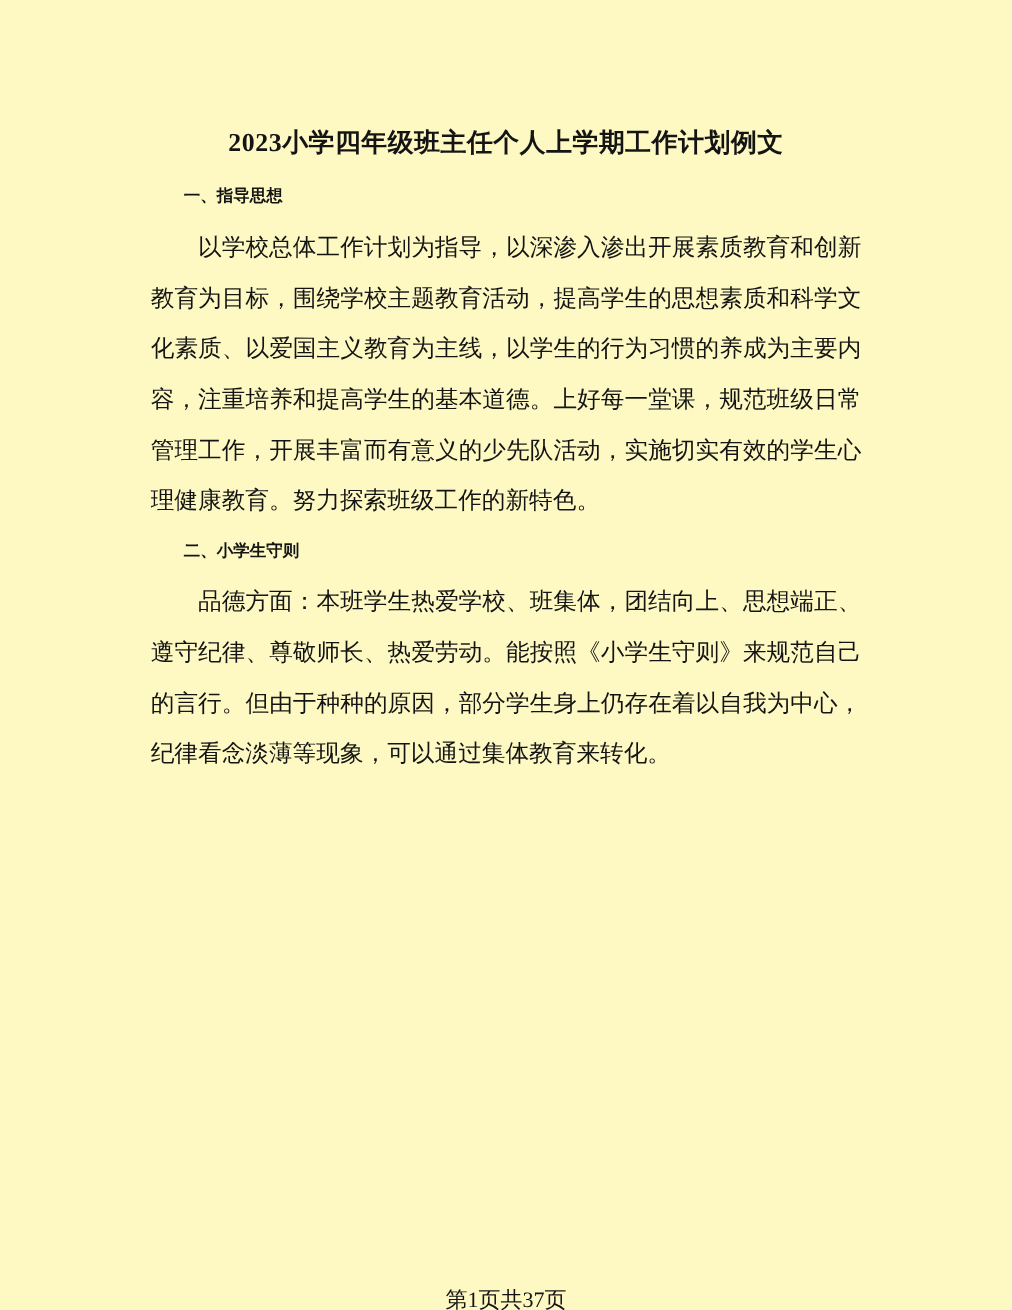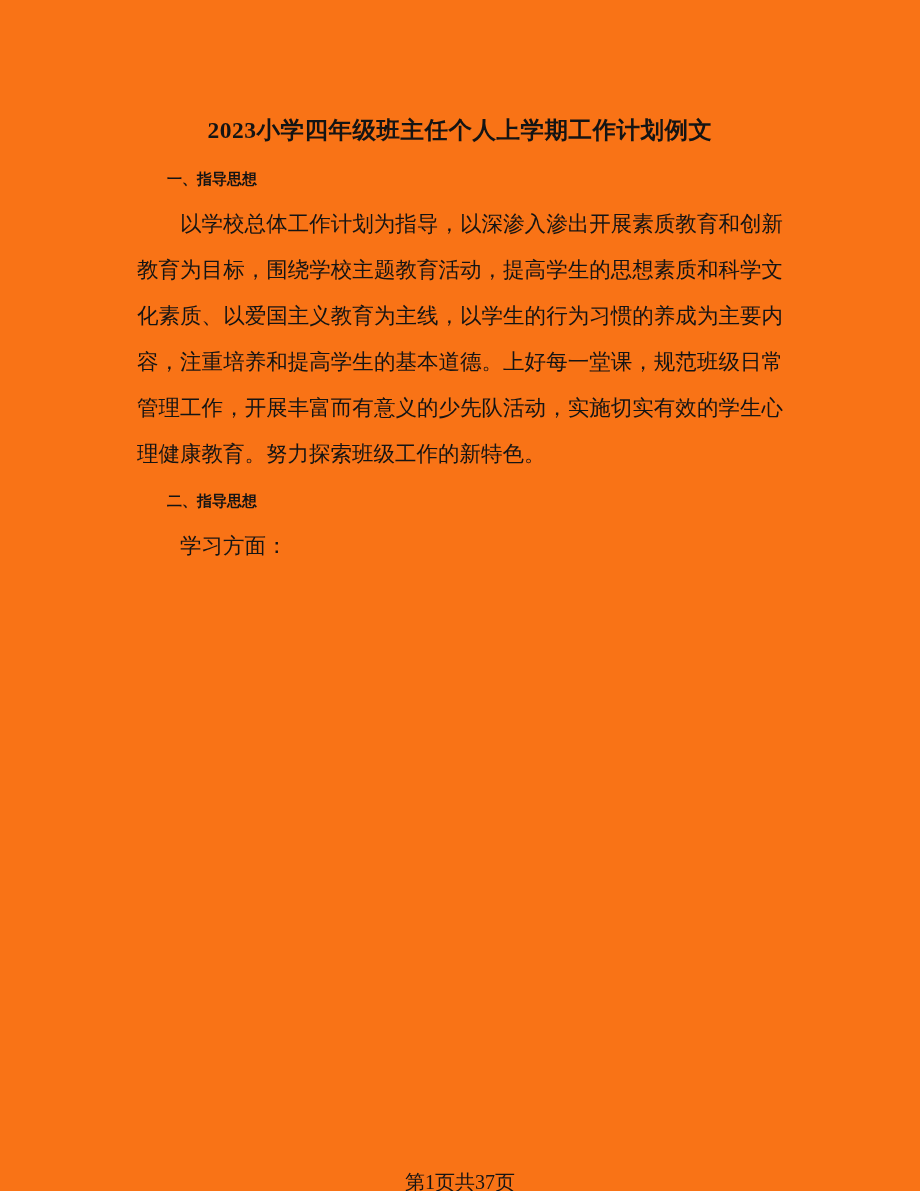--- a/index.html
+++ b/index.html
@@ -4,21 +4,21 @@
 <style>
   html, body {
     margin: 0;
     padding: 0;
     background: #ffffff;
   }
   .page {
     position: relative;
     width: 920px;
     height: 1191px;
-    background: #f97316;
+    background: #fef9c3;
     overflow: hidden;
     font-family: "Liberation Serif", "DejaVu Serif", serif;
     color: #141414;
   }
   .doc-title {
     margin: 104px 0 0 0;
     padding: 0;
     font-size: 23.5px;
     font-weight: bold;
     line-height: 52px;
@@ -38,21 +38,20 @@
     padding: 0;
     font-size: 15px;
     font-weight: bold;
     line-height: 46px;
     text-indent: 2em;
   }
   .doc-body p {
     margin: 0;
     padding: 0;
     text-indent: 2em;
-    font-family: Liberation Mono, monospace;
   }
   .page-footer {
     position: absolute;
     top: 1159px;
     left: 0;
     width: 100%;
     text-align: center;
     font-size: 20px;
     line-height: 46px;
     color: #141414;
@@ -64,24 +63,24 @@
 <div class="page">
 
   <h1 class="doc-title">2023小学四年级班主任个人上学期工作计划例文</h1>
 
   <div class="doc-body">
 
     <h2>一、指导思想</h2>
 
     <p>以学校总体工作计划为指导，以深渗入渗出开展素质教育和创新教育为目标，围绕学校主题教育活动，提高学生的思想素质和科学文化素质、以爱国主义教育为主线，以学生的行为习惯的养成为主要内容，注重培养和提高学生的基本道德。上好每一堂课，规范班级日常管理工作，开展丰富而有意义的少先队活动，实施切实有效的学生心理健康教育。努力探索班级工作的新特色。</p>
 
-    <h2>二、指导思想</h2>
+    <h2>二、小学生守则</h2>
 
 
+    <p>品德方面：本班学生热爱学校、班集体，团结向上、思想端正、遵守纪律、尊敬师长、热爱劳动。能按照《小学生守则》来规范自己的言行。但由于种种的原因，部分学生身上仍存在着以自我为中心，纪律看念淡薄等现象，可以通过集体教育来转化。</p>
 
-    <p>学习方面：</p>
 
 
   </div>
 
   <div class="page-footer">第1页共37页</div>
 
 </div>
 
 </body></html>

